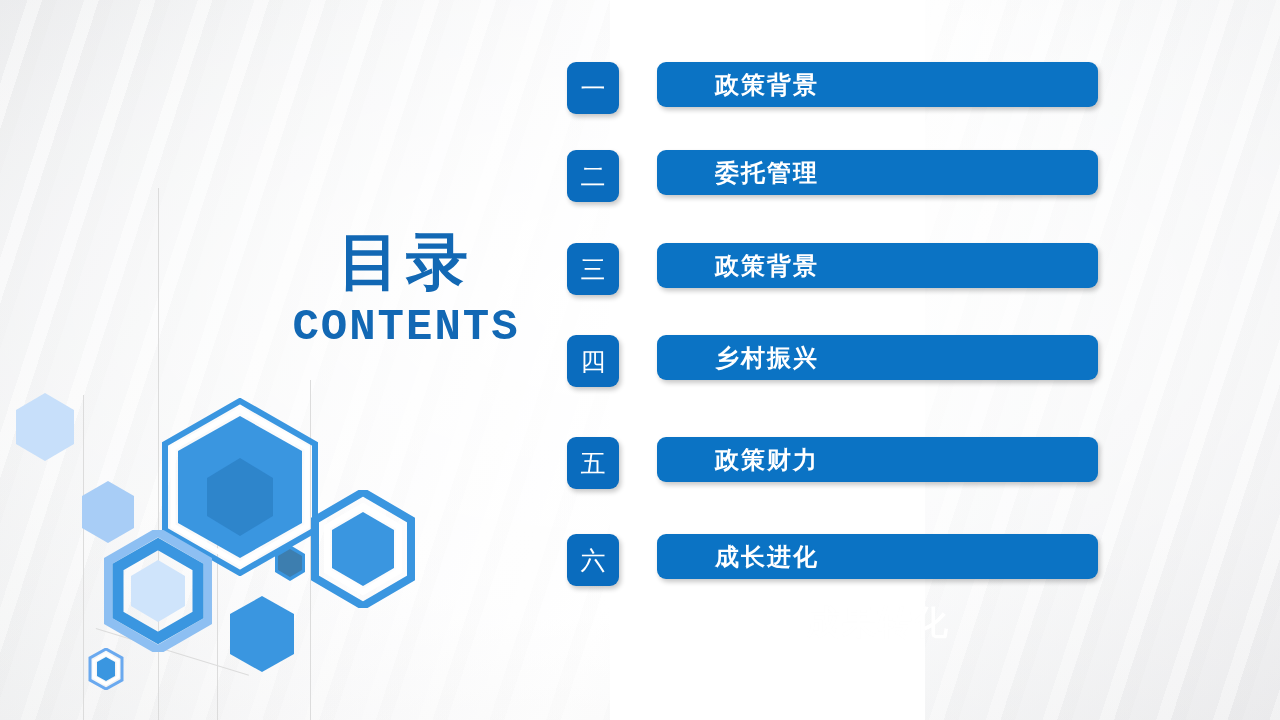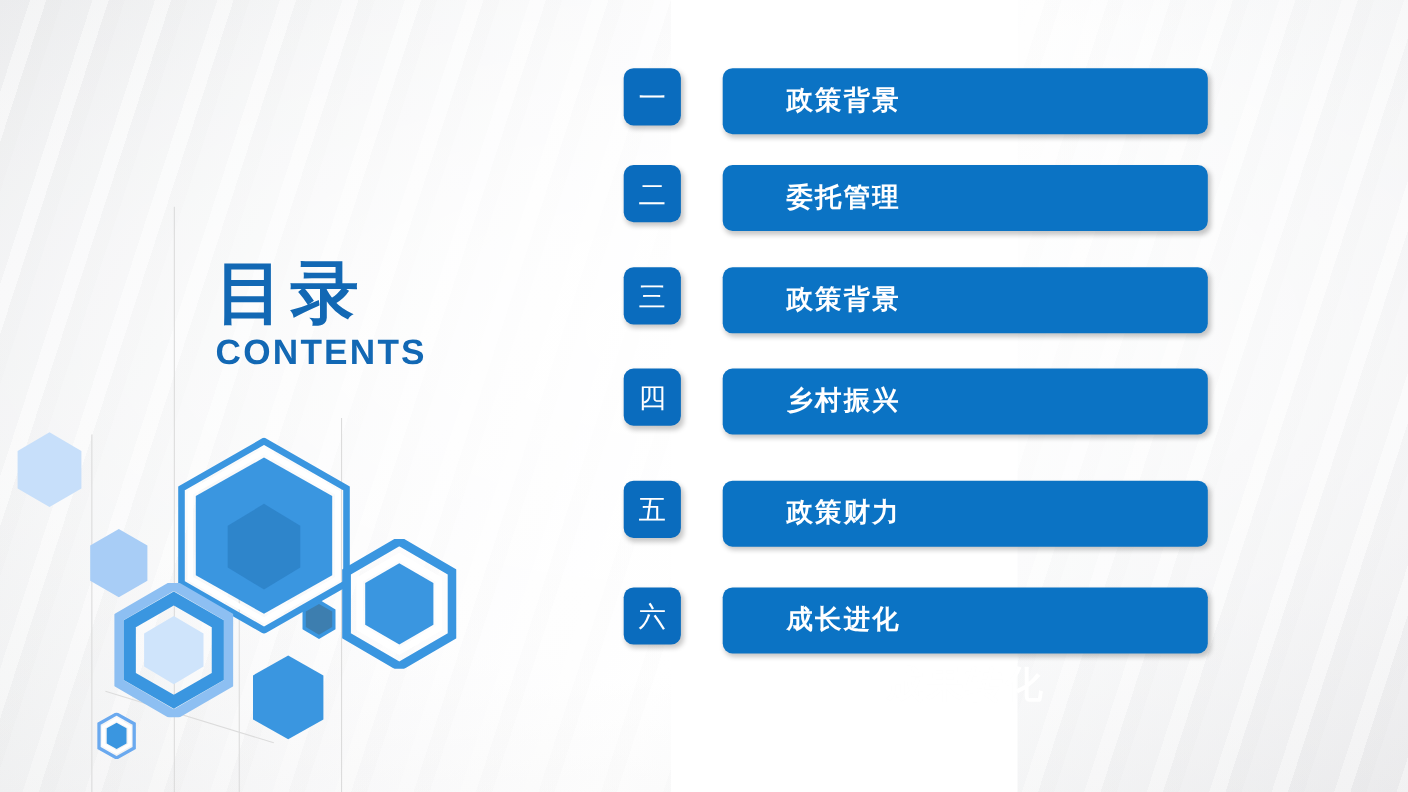--- a/index.html
+++ b/index.html
@@ -39,45 +39,45 @@
 
   
   .ghost-text{
     position:absolute;left:806px;top:600px;
     font-size:34px;font-weight:bold;color:#ffffff;
     letter-spacing:2px;white-space:nowrap;
     text-shadow:0 0 1px rgba(0,0,0,.02);
   }
 
   
-  .title-wrap{position:absolute;left:196px;top:236px;width:420px;text-align:left;}
+  .title-wrap{position:absolute;left:196px;top:236px;width:420px;text-align:center;font-family:Liberation Mono, monospace;}
   .title-cn{
     font-size:62px;font-weight:bold;color:#1268b4;line-height:1;
     letter-spacing:6px;margin:0;
   }
   .title-en{
-    font-size:32px;font-weight:bold;color:#1268b4;line-height:1.05;
+    font-size:44px;font-weight:bold;color:#1268b4;line-height:1.05;
     letter-spacing:2px;margin:6px 0 0 0;
   }
 
   
   .menu{position:absolute;left:0;top:0;width:1280px;height:720px;}
   .menu-row{position:absolute;left:567px;height:52px;}
   .badge{
     position:absolute;left:0;top:0;width:52px;height:52px;border-radius:9px;
     background:#0a6cbe;
     box-shadow:2px 3px 5px rgba(0,0,0,.22);
     display:flex;align-items:center;justify-content:center;
   }
   .badge span{
     color:#ffffff;font-size:25px;font-weight:500;line-height:1;
     font-family:"DejaVu Sans","Liberation Sans",sans-serif;
   }
   .bar{
-    position:absolute;left:90px;top:0;width:441px;height:60px;border-radius:9px;
+    position:absolute;left:90px;top:0;width:441px;height:45px;border-radius:9px;
     background:#0b73c4;
     box-shadow:2px 3px 5px rgba(0,0,0,.22);
     display:flex;align-items:center;
   }
   .bar span{
     color:#ffffff;font-size:24px;font-weight:bold;letter-spacing:2px;
     margin-left:58px;line-height:1;
   }
 
   

